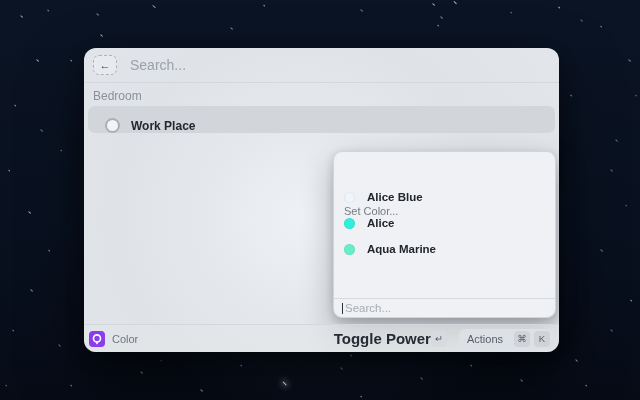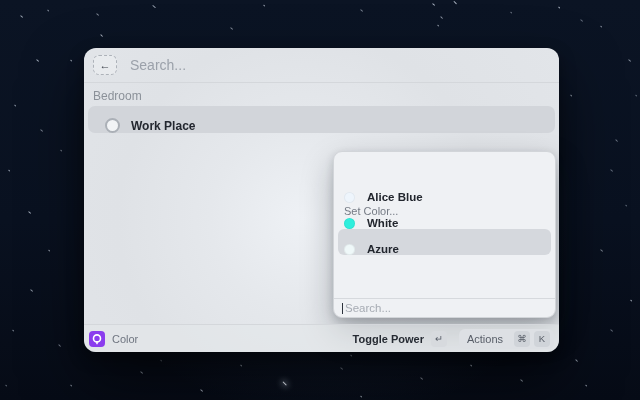--- a/index.html
+++ b/index.html
@@ -83,21 +83,21 @@
     border-top:1px solid #d4d7db; border-radius:0 0 12px 12px;
     background:rgba(228,231,234,0.55);
     display:flex; align-items:center; padding:0 5px; box-sizing:border-box;
   }
   .app-icon {
     width:16px; height:16px; border-radius:4px; background:#8b3dee;
     display:flex; align-items:center; justify-content:center; flex:none;
   }
   .app-name { margin-left:7px; font-size:11px; color:#6f7580; }
   .footer-right { margin-left:auto; display:flex; align-items:center; }
-  .primary-label { font-size:11px; font-weight:700; color:#262b33; margin-right:7px; }
+  .primary-label { font-size:15px; font-weight:700; color:#262b33; margin-right:0; }
   .key {
     height:16px; min-width:16px; padding:0 2px; background:#d7dade; border-radius:4px;
     font-size:9.5px; color:#575d67;
     display:flex; align-items:center; justify-content:center; box-sizing:border-box;
   }
   .actions-group {
     display:flex; align-items:center; background:#dde0e4; border-radius:6px;
     height:20px; padding:0 4px 0 8px; margin-left:12px; cursor:pointer;
   }
   .actions-label { font-size:11px; color:#575d67; margin-right:7px; }
@@ -183,25 +183,25 @@
 
     <div class="popup">
       <div class="popup-title">Set Color...</div>
       <div class="popup-options" id="popup-options">
           <div class="option-row">
             <span class="dot" style="background: rgb(238, 245, 252);"></span>
             <span class="option-label">Alice Blue</span>
           </div>
           <div class="option-row">
             <span class="dot" style="background: rgb(47, 239, 221);"></span>
-            <span class="option-label">White</span>
+            <span class="option-label">Alice</span>
           </div>
-          <div class="option-row selected">
-            <span class="dot" style="background: rgb(239, 248, 249);"></span>
-            <span class="option-label">Azure</span>
+          <div class="option-row">
+            <span class="dot" style="background: rgb(102, 238, 201);"></span>
+            <span class="option-label">Aqua Marine</span>
           </div>
         </div>
       <div class="popup-search">
         <span class="caret"></span>
         <span class="popup-search-ph">Search...</span>
       </div>
     </div>
 
     <div class="footer">
       <div class="app-icon">

